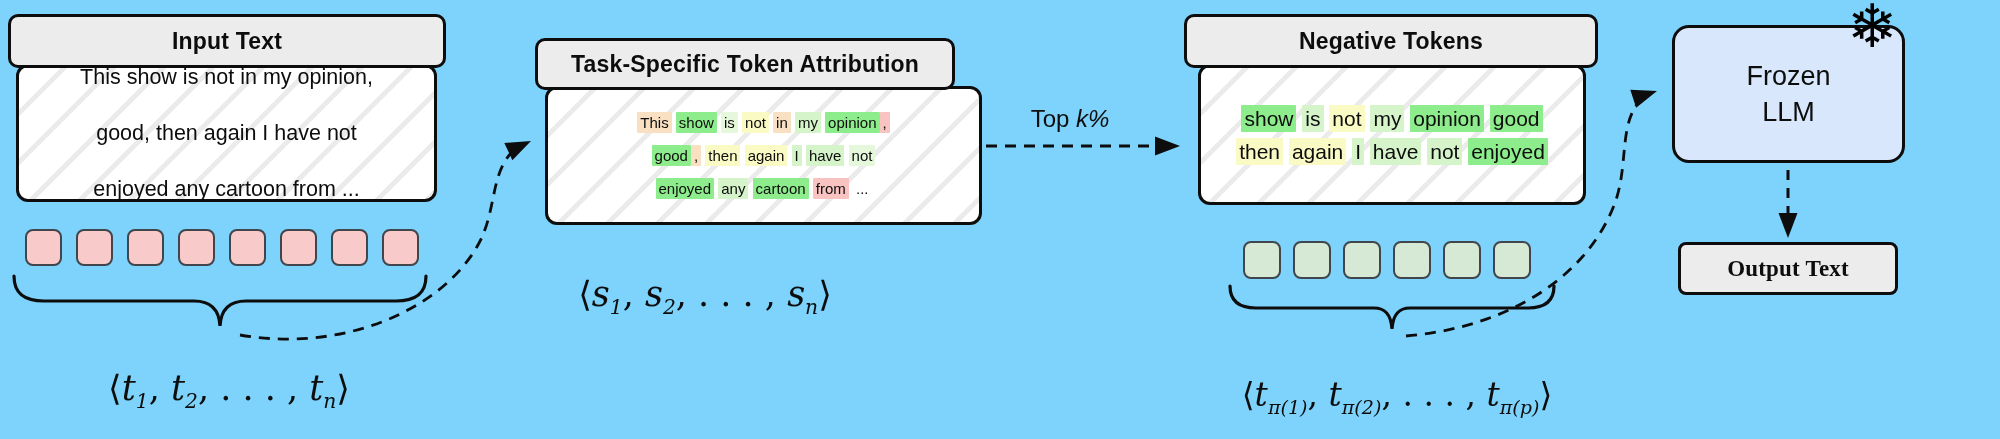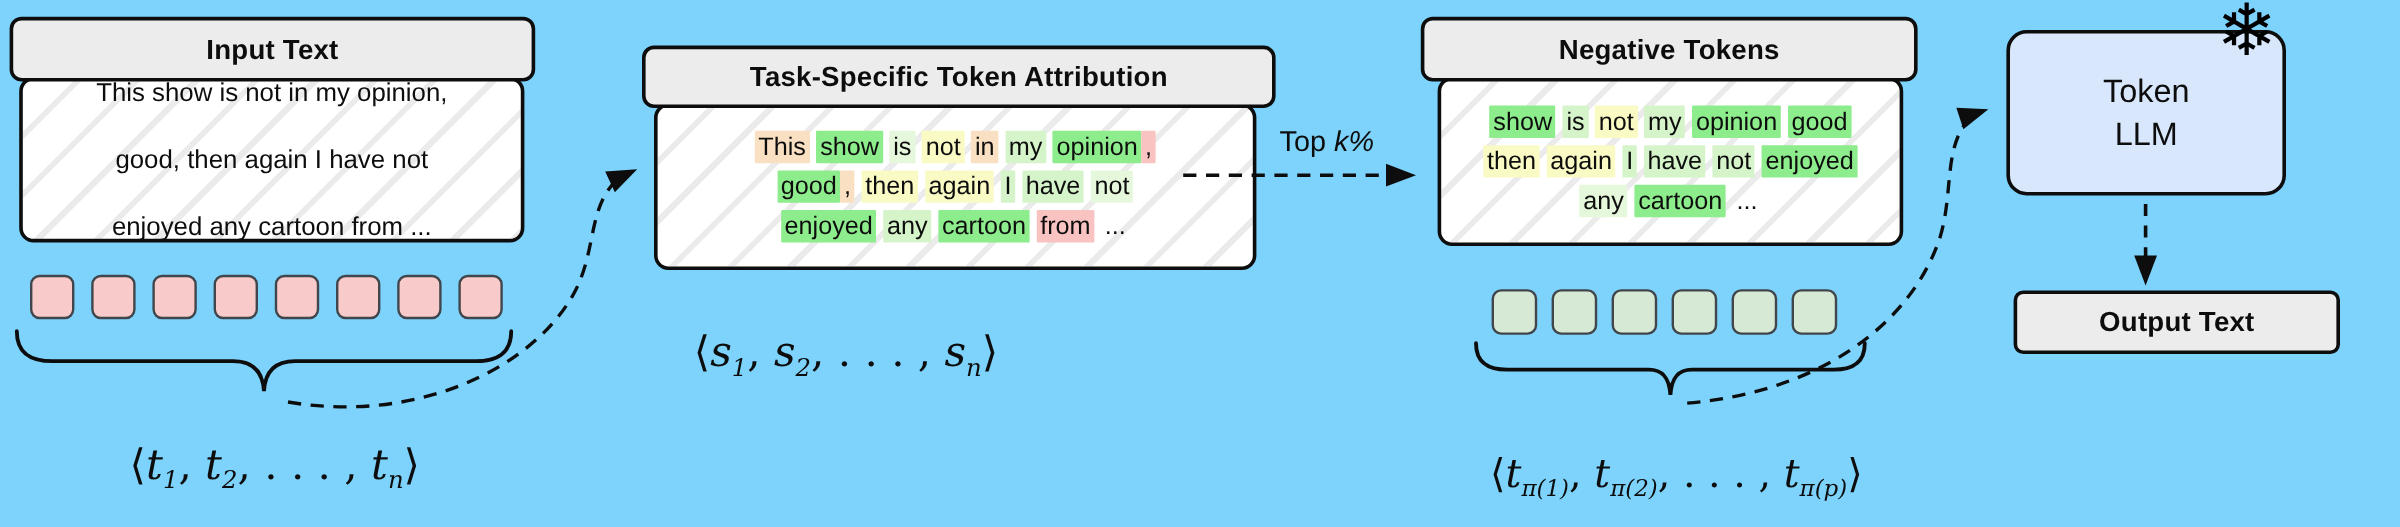--- a/index.html
+++ b/index.html
@@ -39,21 +39,21 @@
     position:absolute;z-index:6;font-family:"DejaVu Sans",sans-serif;
     font-size:60px;line-height:60px;color:#000;
   }
   #negative-box{
     position:absolute;box-sizing:border-box;background:#fff;
     background-image:repeating-linear-gradient(135deg,#ffffff 0 30px,#ebebeb 30px 35px);
     border:2.5px solid #0d0d0d;display:flex;align-items:center;justify-content:center;
     font-size:23px;color:#2b2b2b;z-index:1;
   }
   #topk-label{
-    position:absolute;z-index:6;text-align:right;font-size:24px;line-height:30px;
+    position:absolute;z-index:6;text-align:center;font-size:24px;line-height:30px;
   }
   #topk-label .bgw{background:#ffffff;padding:0 3px;}
   #overlay{position:absolute;left:0;top:0;z-index:5;pointer-events:none;}
 </style>
 </head>
 <body>
 
 <div id="stage">
 
   <div class="hdr" style="left:8px;top:14px;width:438px;height:54px;">
@@ -69,61 +69,60 @@
       <div class="token" style="width: 37px; height: 37px; background: rgb(249, 202, 202); border-color: rgb(64, 70, 75);"></div>
       <div class="token" style="width: 37px; height: 37px; background: rgb(249, 202, 202); border-color: rgb(64, 70, 75);"></div>
       <div class="token" style="width: 37px; height: 37px; background: rgb(249, 202, 202); border-color: rgb(64, 70, 75);"></div>
       <div class="token" style="width: 37px; height: 37px; background: rgb(249, 202, 202); border-color: rgb(64, 70, 75);"></div>
       <div class="token" style="width: 37px; height: 37px; background: rgb(249, 202, 202); border-color: rgb(64, 70, 75);"></div>
       <div class="token" style="width: 37px; height: 37px; background: rgb(249, 202, 202); border-color: rgb(64, 70, 75);"></div>
       <div class="token" style="width: 37px; height: 37px; background: rgb(249, 202, 202); border-color: rgb(64, 70, 75);"></div>
     </div>
   <div class="math" style="left:64px;top:348px;width:330px;"><span>⟨</span><span class="mi">t<sub>1</sub></span><span>, </span><span class="mi">t<sub>2</sub></span><span>, . . . , </span><span class="mi">t<sub class="mi">n</sub></span><span>⟩</span></div>
 
-  <div class="hdr" style="left:535px;top:38px;width:528px;height:52px;">
+  <div class="hdr" style="left:535px;top:38px;width:420px;height:52px;">
     <span>Task-Specific Token Attribution</span>
   </div>
-  <div class="bodybox" style="left:545px;top:86px;width:502px;height:139px;font-size:21px;">
+  <div class="bodybox" style="left:545px;top:86px;width:437px;height:139px;font-size:15px;">
       <span class="hl-line"><span class="hl" style="background: rgb(250, 224, 194);">This</span> <span class="hl" style="background: rgb(141, 236, 139);">show</span> <span class="hl" style="background: rgb(230, 248, 219);">is</span> <span class="hl" style="background: rgb(250, 250, 197);">not</span> <span class="hl" style="background: rgb(250, 224, 194);">in</span> <span class="hl" style="background: rgb(214, 244, 202);">my</span> <span class="hl" style="background: rgb(141, 236, 139);">opinion</span><span class="hl" style="background: rgb(248, 195, 192);">,</span></span>
       <span class="hl-line"><span class="hl" style="background: rgb(141, 236, 139);">good</span><span class="hl" style="background: rgb(250, 224, 194);">,</span> <span class="hl" style="background: rgb(250, 250, 197);">then</span> <span class="hl" style="background: rgb(250, 250, 197);">again</span> <span class="hl" style="background: rgb(214, 244, 202);">I</span> <span class="hl" style="background: rgb(214, 244, 202);">have</span> <span class="hl" style="background: rgb(230, 248, 219);">not</span></span>
       <span class="hl-line"><span class="hl" style="background: rgb(141, 236, 139);">enjoyed</span> <span class="hl" style="background: rgb(214, 244, 202);">any</span> <span class="hl" style="background: rgb(141, 236, 139);">cartoon</span> <span class="hl" style="background: rgb(248, 195, 192);">from</span> <span class="hl" style="background: transparent;">...</span></span>
     </div>
   <div class="math" style="left:545px;top:254px;width:320px;"><span>⟨</span><span class="mi">s<sub>1</sub></span><span>, </span><span class="mi">s<sub>2</sub></span><span>, . . . , </span><span class="mi">s<sub class="mi">n</sub></span><span>⟩</span></div>
 
   <div id="topk-label" style="left:995px;top:104px;width:150px;">
     <div>
       <span>Top </span><span class="mi">k%</span>
     </div>
   </div>
 
   <div class="hdr" style="left:1184px;top:14px;width:414px;height:54px;">
     <span>Negative Tokens</span>
   </div>
   <div class="bodybox" style="left:1198px;top:64px;width:388px;height:141px;font-size:21px;">
       <span class="hl-line"><span class="hl" style="background: rgb(141, 236, 139);">show</span> <span class="hl" style="background: rgb(214, 244, 202);">is</span> <span class="hl" style="background: rgb(250, 250, 197);">not</span> <span class="hl" style="background: rgb(214, 244, 202);">my</span> <span class="hl" style="background: rgb(141, 236, 139);">opinion</span> <span class="hl" style="background: rgb(141, 236, 139);">good</span></span>
       <span class="hl-line"><span class="hl" style="background: rgb(250, 250, 197);">then</span> <span class="hl" style="background: rgb(250, 250, 197);">again</span> <span class="hl" style="background: rgb(214, 244, 202);">I</span> <span class="hl" style="background: rgb(214, 244, 202);">have</span> <span class="hl" style="background: rgb(214, 244, 202);">not</span> <span class="hl" style="background: rgb(141, 236, 139);">enjoyed</span></span>
-      <span class="hl-line"><span class="hl" style="background: rgb(230, 248, 219);">any</span> <span class="hl" style="background: rgb(141, 236, 139);">cartoon</span> <span class="hl" style="background: transparent;">...</span></span>
     </div>
   <div class="tokens" style="left:1243px;top:241px;gap:12px;">
       <div class="token" style="width: 38px; height: 38px; background: rgb(214, 233, 212); border-color: rgb(64, 70, 75);"></div>
       <div class="token" style="width: 38px; height: 38px; background: rgb(214, 233, 212); border-color: rgb(64, 70, 75);"></div>
       <div class="token" style="width: 38px; height: 38px; background: rgb(214, 233, 212); border-color: rgb(64, 70, 75);"></div>
       <div class="token" style="width: 38px; height: 38px; background: rgb(214, 233, 212); border-color: rgb(64, 70, 75);"></div>
       <div class="token" style="width: 38px; height: 38px; background: rgb(214, 233, 212); border-color: rgb(64, 70, 75);"></div>
       <div class="token" style="width: 38px; height: 38px; background: rgb(214, 233, 212); border-color: rgb(64, 70, 75);"></div>
     </div>
   <div class="math" style="left:1232px;top:355px;width:330px;font-size:33px;"><span>⟨</span><span class="mi">t<sub class="mi">π(1)</sub></span><span>, </span><span class="mi">t<sub class="mi">π(2)</sub></span><span>, . . . , </span><span class="mi">t<sub class="mi">π(p)</sub></span><span>⟩</span></div>
 
   <div id="llm-box" style="left:1672px;top:25px;width:233px;height:138px;">
-    <span>Token</span>
+    <span>Frozen</span>
     <span>LLM</span>
   </div>
   <div id="snowflake" style="left:1847px;top:-4px;">❄</div>
 
-  <div class="hdr" style="left:1678px;top:242px;width:272px;height:53px;border-radius:8px;">
+  <div class="hdr" style="left:1678px;top:242px;width:220px;height:53px;border-radius:8px;font-family:Liberation Serif, serif;">
     <span>Output Text</span>
   </div>
 
   <svg id="overlay" width="2000" height="439" viewBox="0 0 2000 439">
 
     <path d="M 14,276 C 14,295 26,301 44,301 L 194,301 C 208,301 219,307 220,326 C 221,307 232,301 246,301 L 396,301 C 414,301 426,295 426,276" fill="none" stroke="#0d0d0d" stroke-width="3.2" stroke-linecap="round"></path>
 
     <path d="M 1230,286 C 1230,303 1241,308 1256,308 L 1374,308 C 1385,308 1391,314 1392,329 C 1393,314 1399,308 1410,308 L 1528,308 C 1543,308 1554,303 1554,286" fill="none" stroke="#0d0d0d" stroke-width="3.2" stroke-linecap="round"></path>
 
     <path d="M 240,335 C 345,353 442,309 478,245 C 499,207 488,168 520,145" fill="none" stroke="#0d0d0d" stroke-width="2.8" stroke-dasharray="11 8"></path>

